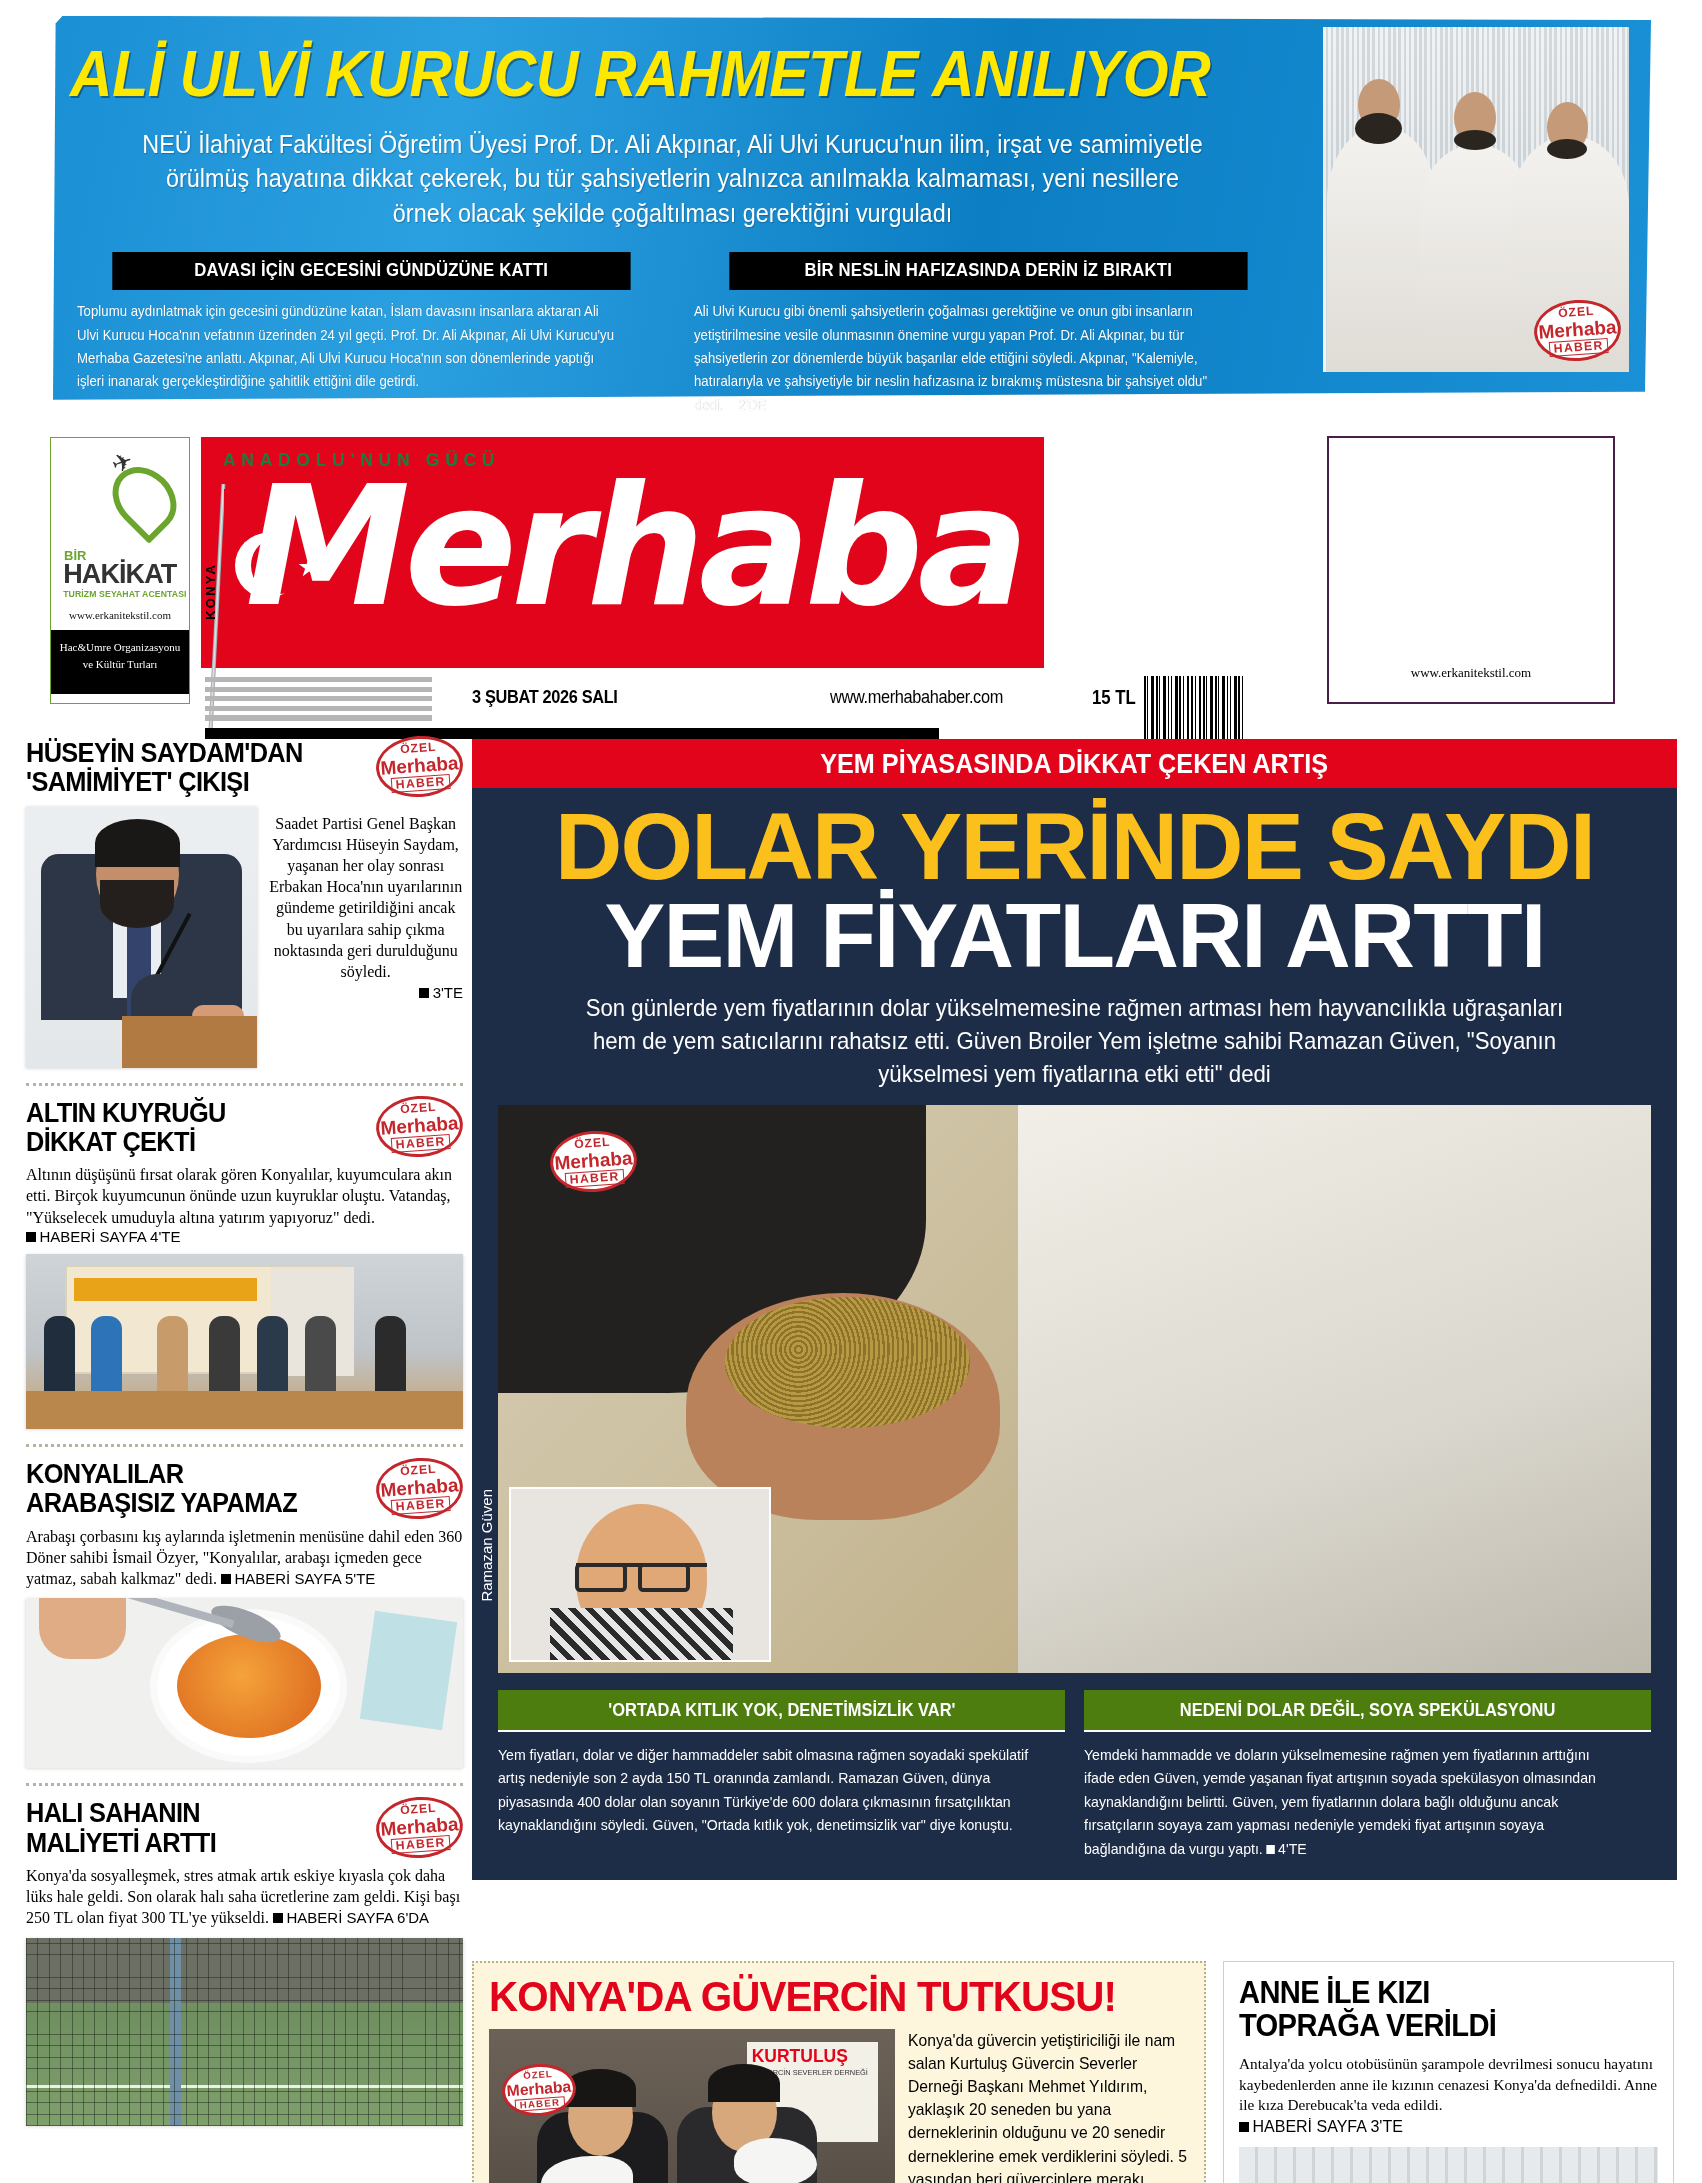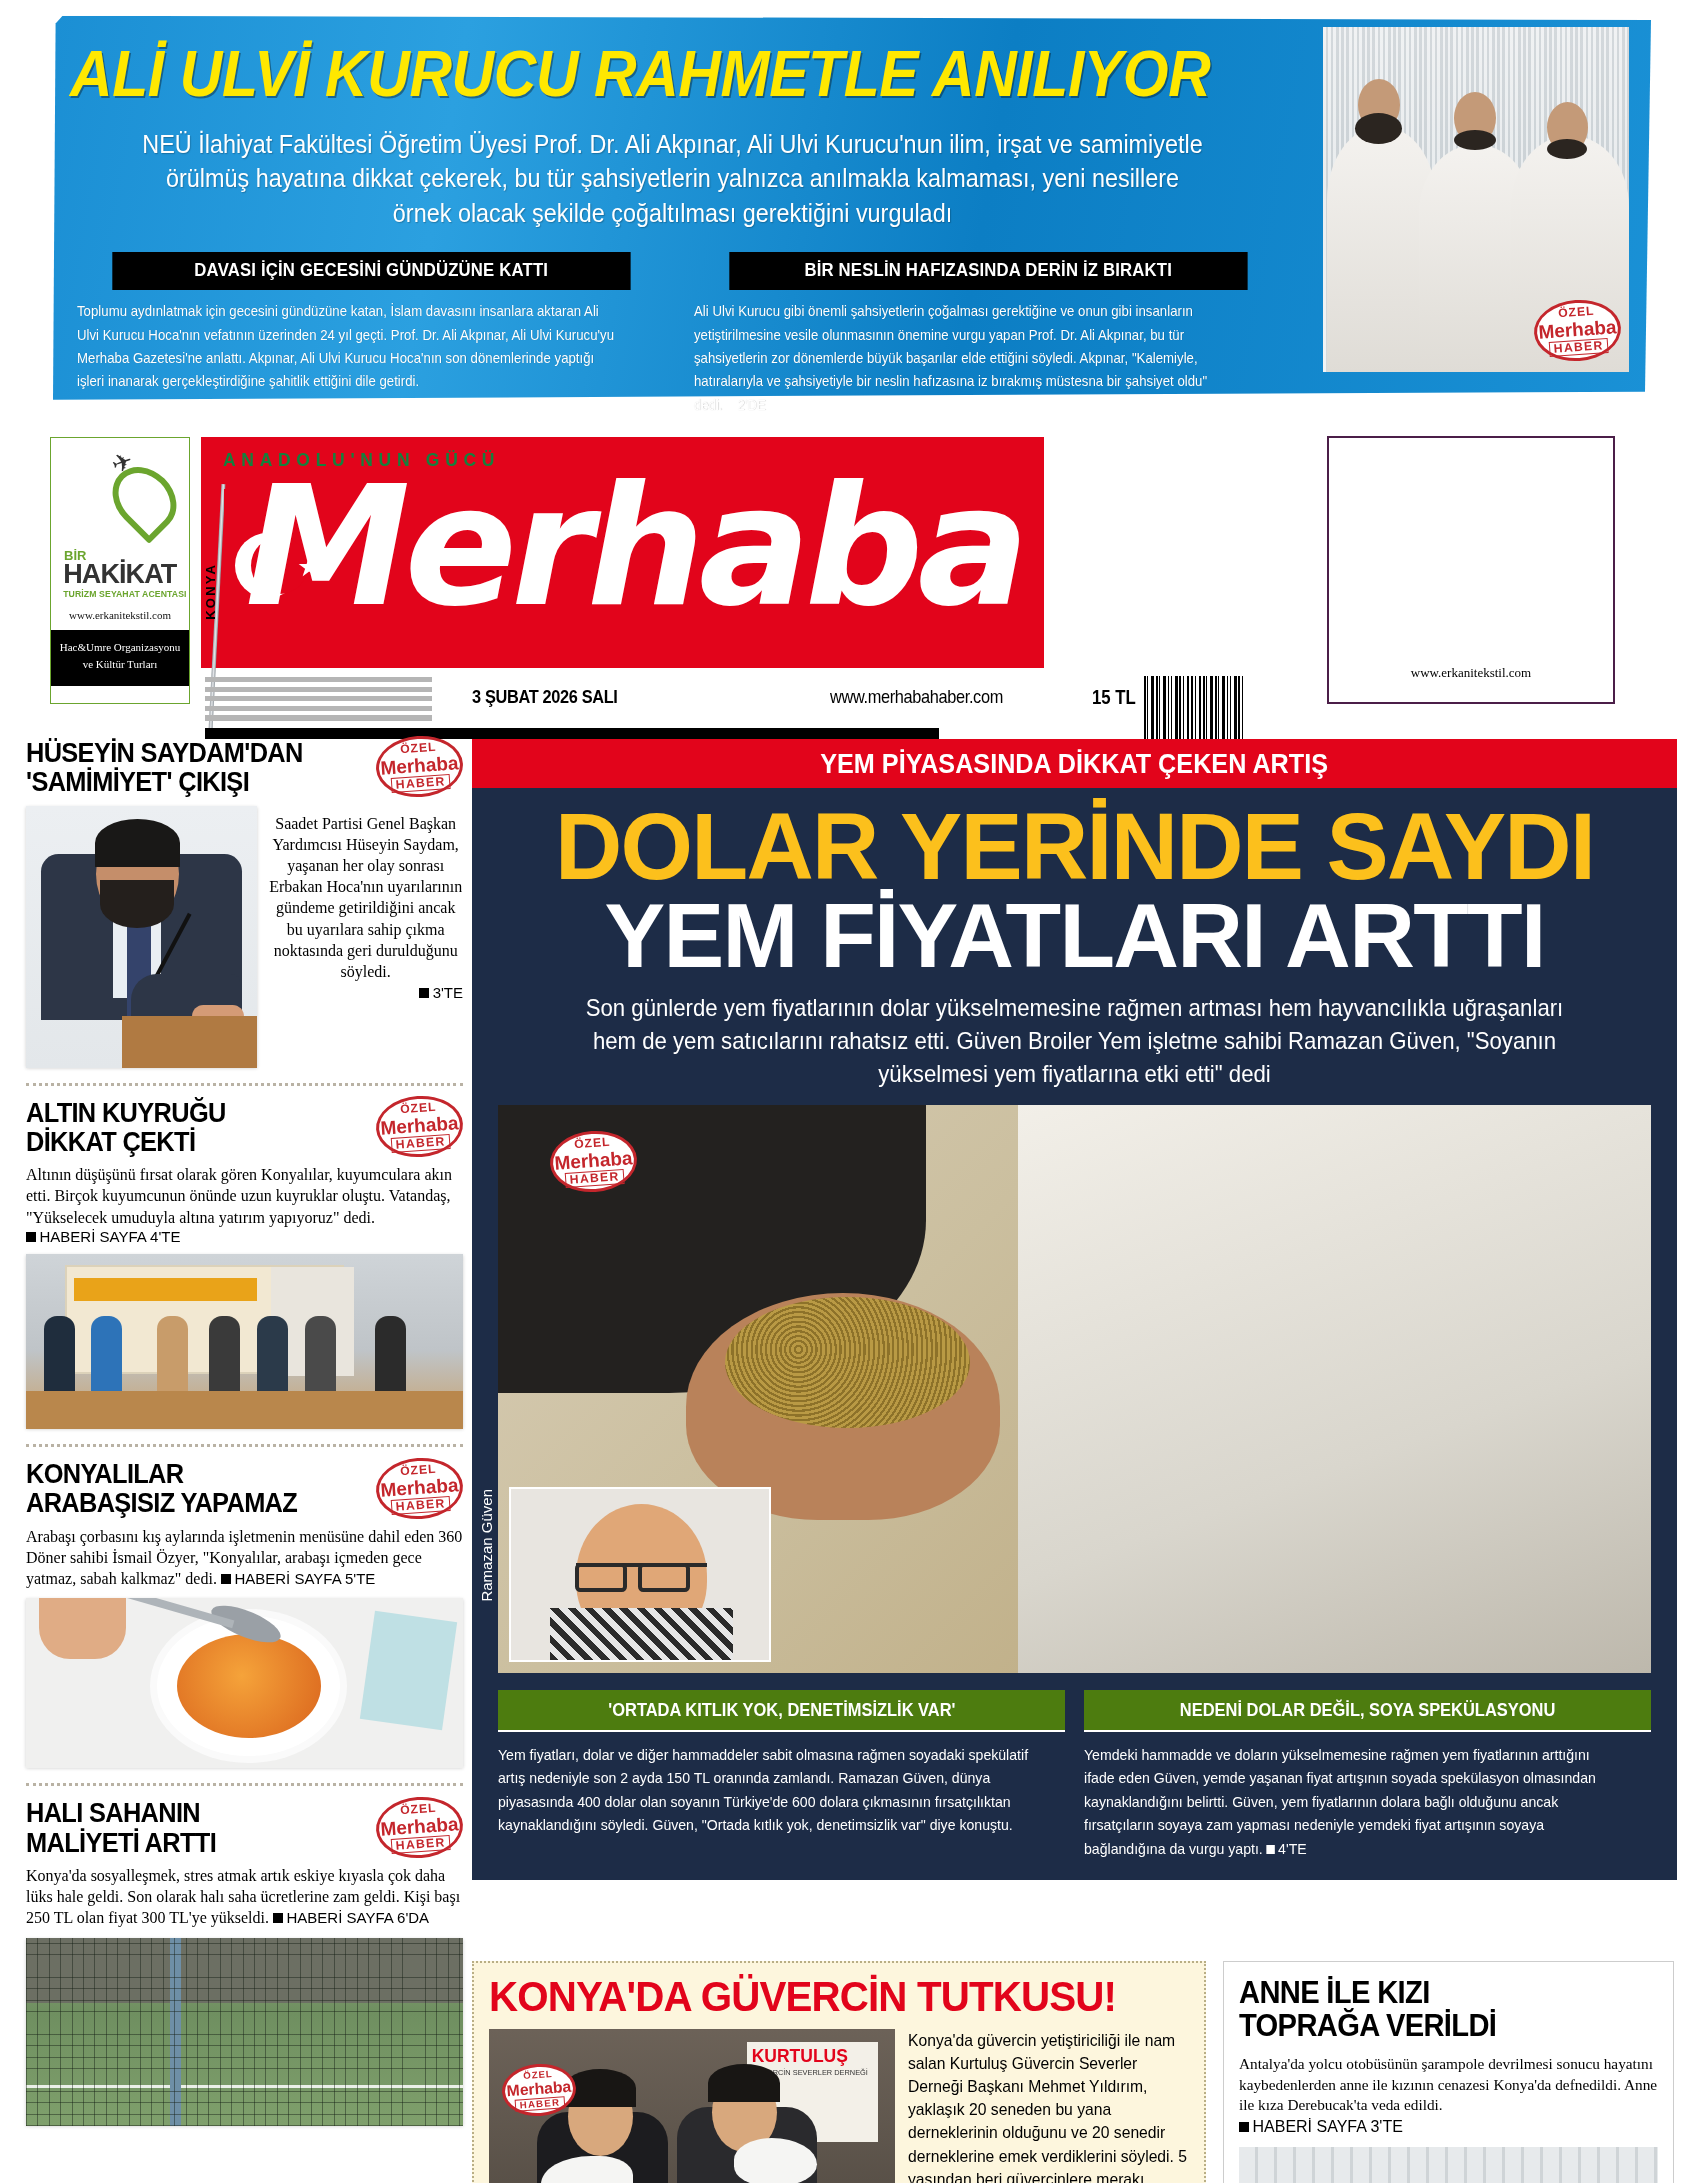--- a/index.html
+++ b/index.html
@@ -89,21 +89,21 @@
     position:absolute; left:50px; top:17.5px; width:140px; height:267px;
     border:1.3px solid #6ba52e; background:#fff; overflow:hidden;
   }
   .hk-plane{position:absolute;left:61px;top:10.5px;font-size:24.5px;color:#333;transform:rotate(-20deg);}
   .hk-pin{position:absolute;left:65px;top:26px;width:57px;height:70px;
     border:6.1px solid #6ba52e;border-radius:50% 50% 50% 4%;transform:rotate(-45deg);}
   .hk-bir{position:absolute;left:13px;top:110px;color:#6ba52e;font-weight:bold;font-size:13px;}
   .hk-name{position:absolute;left:12.2px;top:121px;color:#333;font-weight:bold;font-size:27px;letter-spacing:-0.9px;}
   .hk-sub{position:absolute;left:12.2px;top:151px;color:#6ba52e;font-weight:bold;font-size:8.7px;letter-spacing:0.1px;}
   .hk-url{position:absolute;left:0;right:0;top:171px;text-align:center;font-family:"Liberation Serif",serif;font-size:11px;color:#111;}
-  .hk-black{position:absolute;left:0;right:0;top:192px;height:56px;background:#000;color:#fff;
+  .hk-black{position:absolute;left:0;right:0;top:192px;height:64px;background:#000;color:#fff;
     font-family:"Liberation Serif",serif;font-size:11px;text-align:center;padding-top:9.6px;line-height:1.5;}
 
   .mh-red{ position:absolute; left:201px; top:17.5px; width:843px; height:231px; background:#e2041b; }
   .mh-tag{ position:absolute; left:223px; top:31px; color:#15803d; font-weight:bold;
            font-size:17.5px; letter-spacing:5.7px; }
   .mh-logo{
     position:absolute; left:205px; top:48px; width:834px; height:192px;
     color:#fff; font-weight:bold; font-style:italic; font-size:166px; line-height:.96;
     letter-spacing:-6.1px; text-align:right; padding-right:15.7px;
     font-family:"DejaVu Sans", sans-serif;

